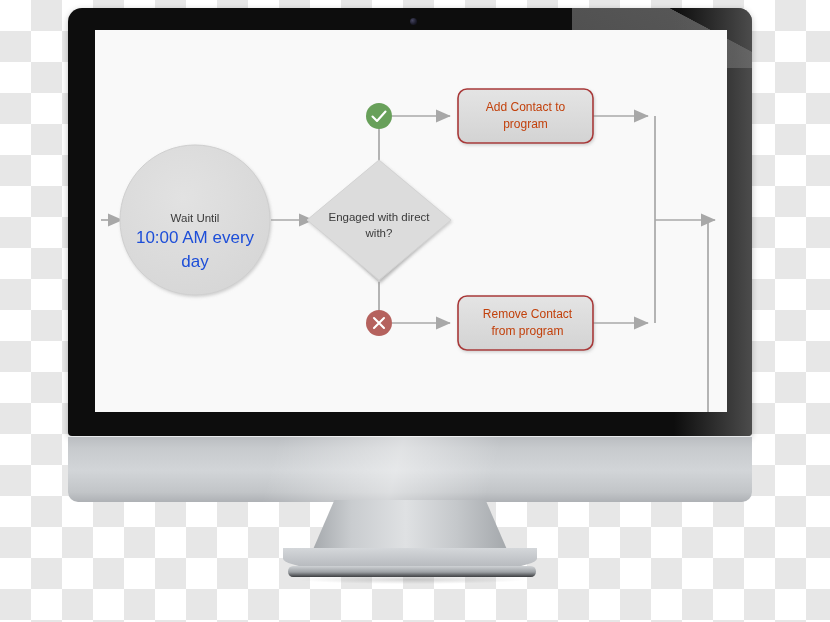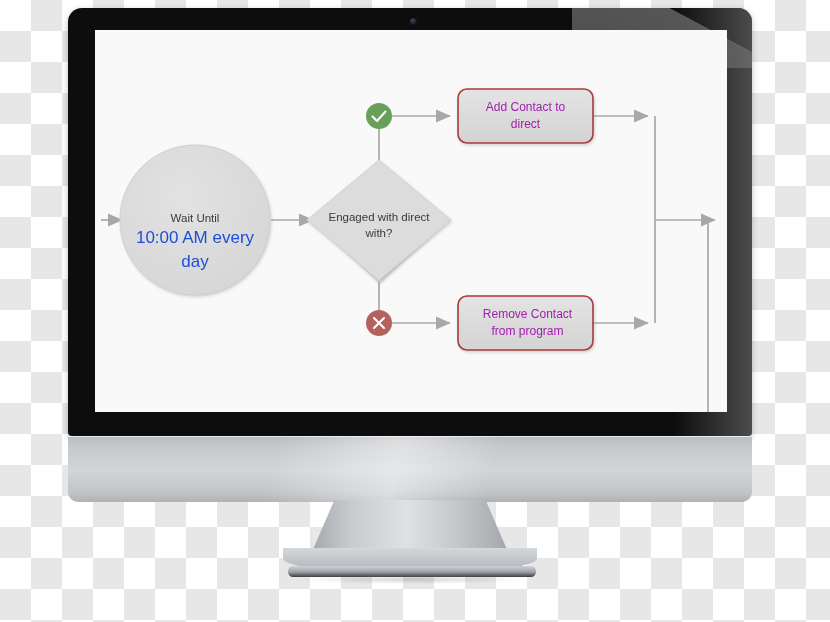--- a/index.html
+++ b/index.html
@@ -79,21 +79,21 @@
   .node-label{
     position:absolute;
     text-align:center;
     color:#3a3a3a;
     line-height:1.42;
     pointer-events:none;
   }
   .circle-node-label{ font-size:11.5px; }
   .circle-node-label .strong{ font-weight:normal; font-size:17px; color:#1d4ed8; }
   .diamond-label{ font-size:11.5px; }
-  .box-label{ font-size:12px; color:#a21caf; }
+  .box-label{ font-size:12px; color:#c2410c; }
 </style>
 </head>
 <body>
 
 <div id="stage">
 
   <div class="monitor-bezel">
     <div class="bezel-glare"></div>
     <div class="bezel-glare2"></div>
     <div class="camera-dot"></div>
@@ -171,21 +171,21 @@
         <div class="strong">day</div>
       </div>
 
       <div class="node-label diamond-label" style="left:209px;top:179px;width:150px;">
         <div>Engaged with direct</div>
         <div>with?</div>
       </div>
 
       <div class="node-label box-label" style="left:363px;top:69px;width:135px;">
         <div>Add Contact to</div>
-        <div>direct</div>
+        <div>program</div>
       </div>
 
       <div class="node-label box-label" style="left:363px;top:276px;width:139px;">
         <div>Remove Contact</div>
         <div>from program</div>
       </div>
 
     </div>
   </div>
 

